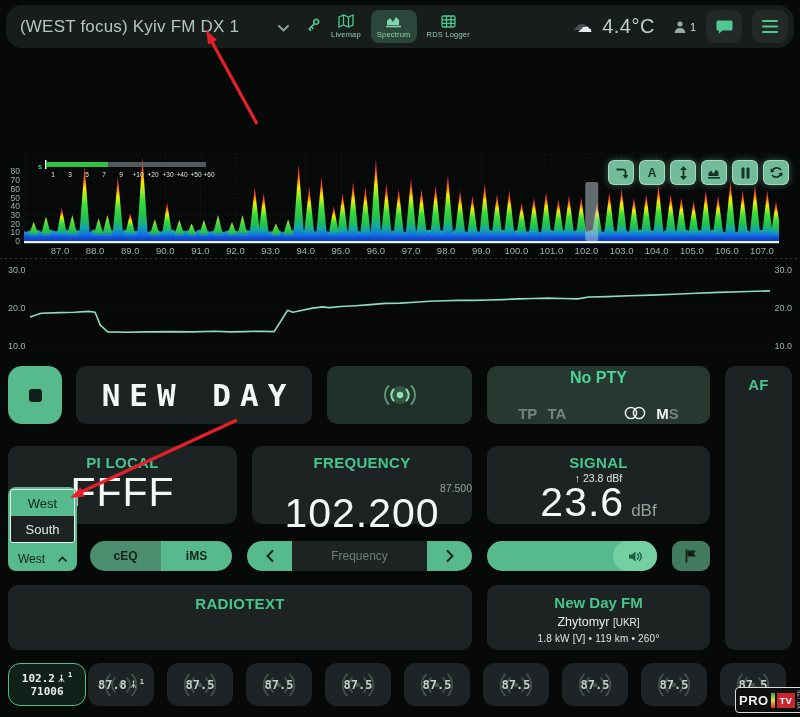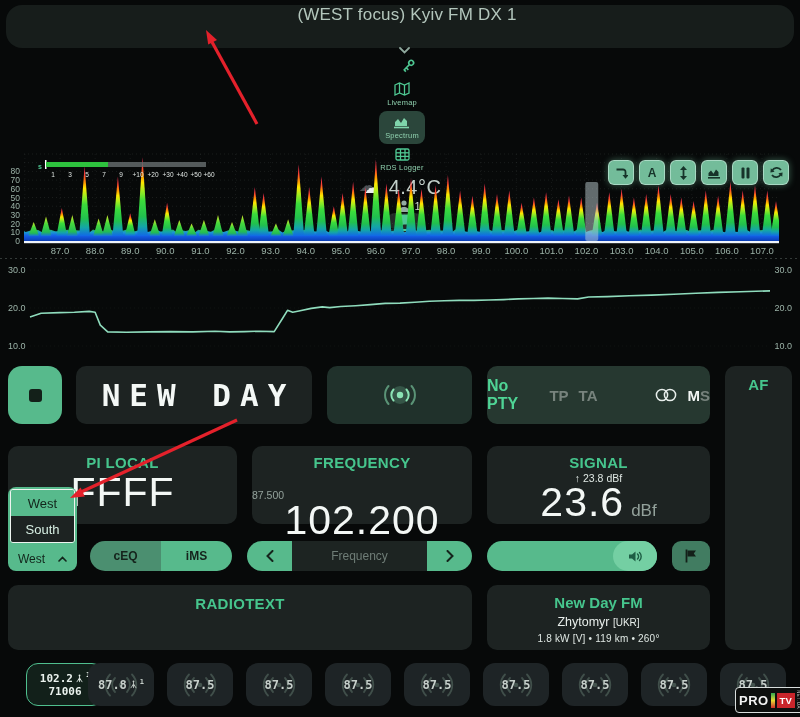--- a/index.html
+++ b/index.html
@@ -3,21 +3,21 @@
 <meta charset="utf-8">
 <style>
   * { margin:0; padding:0; box-sizing:border-box; }
   html,body { background:#070909; }
   .app {
     position:relative; width:800px; height:717px; overflow:hidden;
     background:#070909; font-family:"Liberation Sans", sans-serif; color:#cfd8d3;
   }
   
   .topbar { position:absolute; left:6px; top:5px; width:788px; height:43px;
-    background:#171d1b; border-radius:16px; display:flex; align-items:center;flex-direction:column; }
+    background:#171d1b; border-radius:16px; display:flex; align-items:center; }
   .srv-title { margin-left:14px; font-size:17px; color:#b3c6bc; letter-spacing:.2px; white-space:nowrap; }
   .flag { width:23px; height:15px; border-radius:2px; overflow:hidden; margin-left:8px; flex:none; }
   .flag .t { height:50%; background:#4a77c4; } .flag .b { height:50%; background:#e8c94a; }
   .chev { margin-left:8px; }
   .keyicon { margin-left:16px; }
   .navitem { display:flex; flex-direction:column; align-items:center; gap:2px;
     margin-left:4px; padding:4px 6px; border-radius:8px; cursor:pointer; }
   .navitem .nlab { font-size:7.5px; color:#8fd0ae; letter-spacing:.2px; }
   .navitem.active { background:#2b463b; }
   .spacer { flex:1; }
@@ -49,29 +49,29 @@
   .phead { font-size:15px; font-weight:bold; color:#46c58d; text-align:center; letter-spacing:.3px; }
   .stopbtn { position:absolute; left:8px; top:366px; width:54px; height:58px; border-radius:14px;
     background:#57ba8c; display:flex; align-items:center; justify-content:center; cursor:pointer; }
   .stopsq { width:13px; height:13px; border-radius:3px; background:#132019; }
   .ps-panel { left:76px; top:366px; width:236px; height:58px; display:flex; align-items:center; justify-content:center; }
   .ps-text { font-family:"DejaVu Sans Mono", monospace; font-weight:bold; font-size:31px;
     letter-spacing:9px; color:#f4f8f6; margin-right:-9px; }
   .bcast-panel { left:327px; top:366px; width:145px; height:58px; background:#20312b;
     display:flex; align-items:center; justify-content:center; cursor:pointer; }
   .pty-panel { left:487px; top:366px; width:223px; height:58px; background:#263830;
-    display:flex; flex-direction:row; align-items:center; justify-content:center; gap:18px; }
+    display:flex; flex-direction:column; align-items:center; justify-content:center; gap:18px; }
   .pty-label { font-size:16px; font-weight:bold; color:#4fd495; }
   .pty-flags { display:flex; align-items:center; gap:10px; font-size:15px; font-weight:bold; color:#77837d; }
   .ms-m { color:#f2f6f4; } .ms-s { color:#77837d; }
   .af-panel { left:725px; top:366px; width:67px; height:284px; padding-top:10px; }
   .pi-panel { left:8px; top:446px; width:229px; height:78px; padding-top:8px; }
   .bigval { font-size:41px; font-weight:400; color:#f3f7f5; text-align:center; line-height:1.05; letter-spacing:1px; }
   .freq-panel { left:252px; top:446px; width:220px; height:78px; padding-top:8px; }
-  .subval { font-size:10.5px; color:#93a19b; text-align:left; margin-top:18px; }
+  .subval { font-size:10.5px; color:#93a19b; text-align:right; margin-top:11px; }
   .freq-panel .bigval { margin-top:-2px; }
   .sig-panel { left:487px; top:446px; width:223px; height:78px; padding-top:8px; }
   .sig-peak { font-size:10.5px; color:#dfe7e3; text-align:center; margin-top:1px; }
   .sig-row { display:flex; align-items:baseline; justify-content:center; gap:7px; margin-top:-3px; }
   .sig-unit { font-size:17px; color:#93a19b; }
   
   .dd { position:absolute; left:8px; top:487px; width:69px; height:84px; background:#57ba8c;
     border-radius:8px; z-index:5; padding:2px; }
   .dd-list { border:1px solid #eef4f0; border-radius:3px; overflow:hidden; }
   .dd-opt { height:26px; display:flex; align-items:center; justify-content:center;
@@ -566,21 +566,21 @@
 
   <div class="panel st-panel">
     <div class="st-name">New Day FM</div>
     <div class="st-loc">
       <span>Zhytomyr</span> <span class="cc">[UKR]</span>
     </div>
     <div class="st-det">1.8 kW [V] • 119 km • 260°</div>
   </div>
 
   <div id="preset-bar">
-      <div class="preset active" style="left: 8px; width: 78px; margin-left: 18px;">
+      <div class="preset active" style="left: 8px; width: 78px;">
         <span class="pline">
           <span>102.2</span>
           <svg class="mast" viewBox="0 0 10 10">
             <path d="M5 2.2 V9 M2 9 L5 4.2 L8 9 M3.4 6.4 L6.6 6.4"></path>
             <circle cx="5" cy="1.6" r="1"></circle>
           </svg>
           <span class="badge">1</span>
         </span>
         <span class="pline">71006</span>
       </div>

